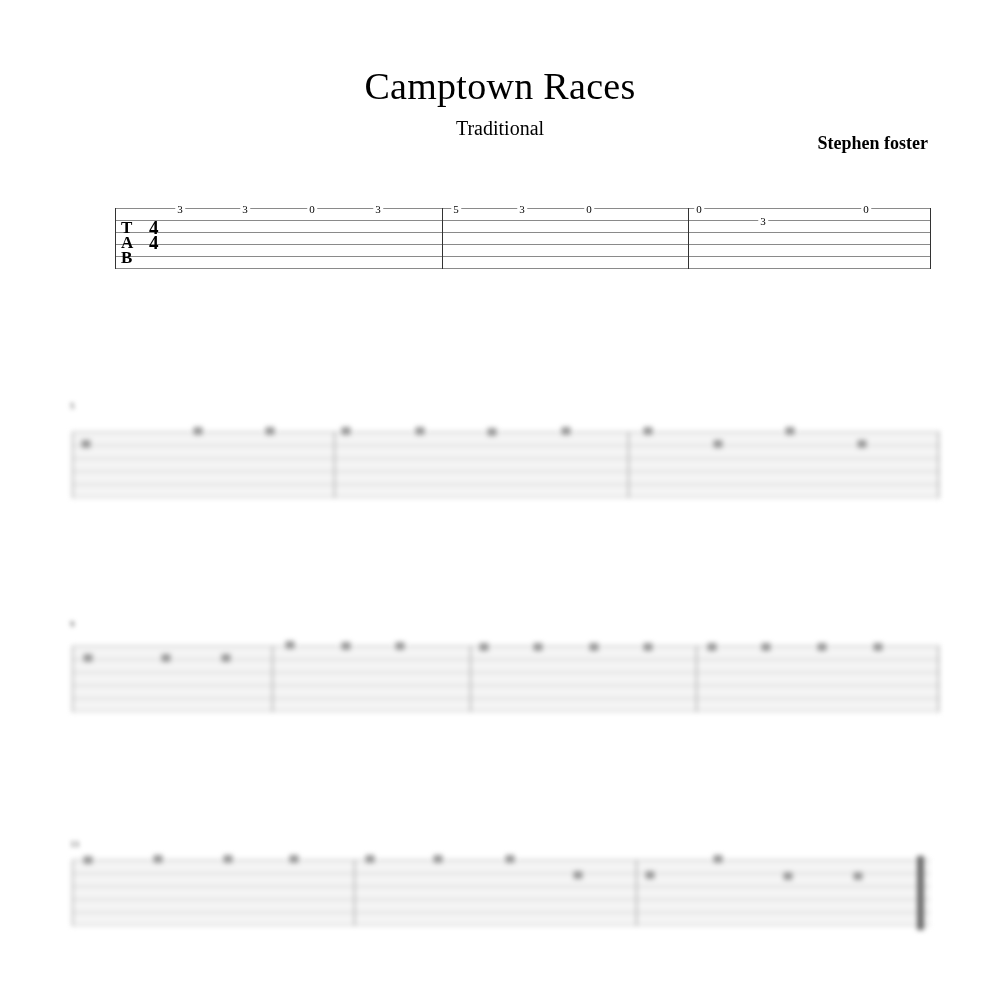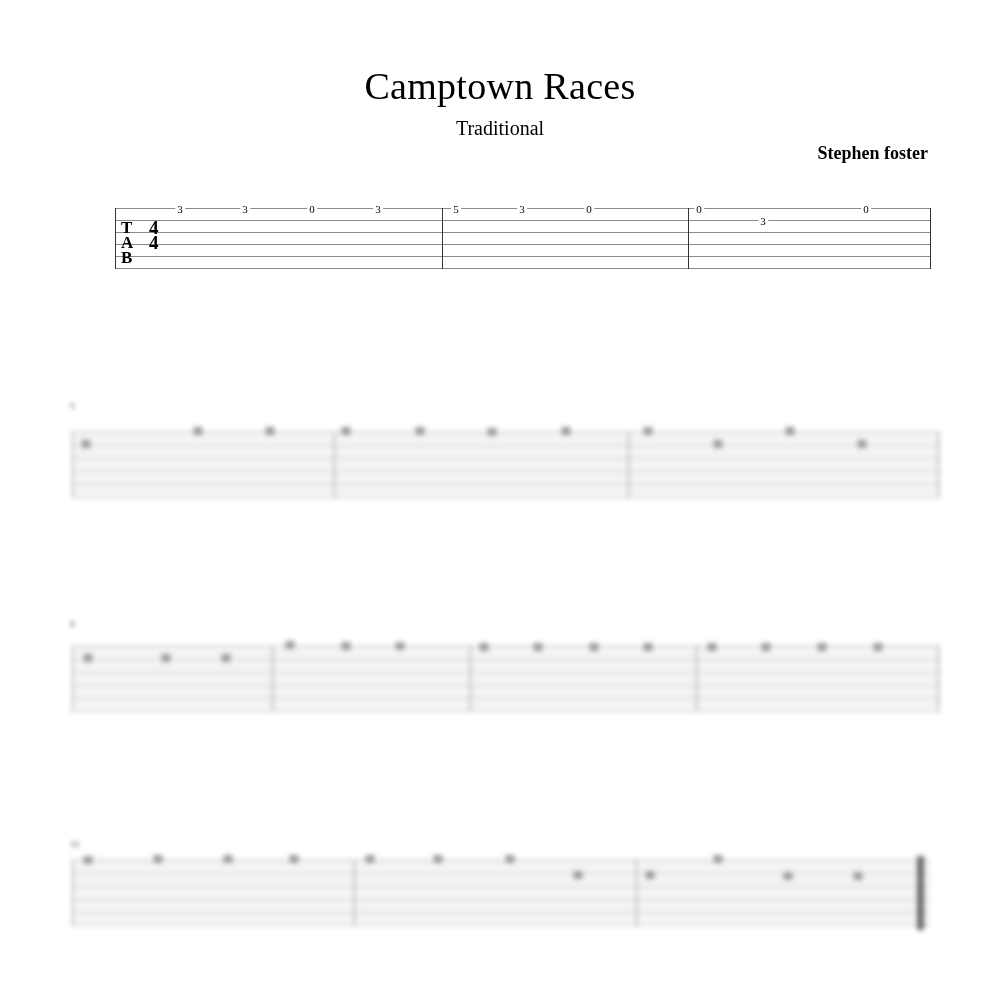--- a/index.html
+++ b/index.html
@@ -32,21 +32,21 @@
     position: absolute;
     top: 116px;
     left: 0;
     width: 1000px;
     text-align: center;
     font-size: 20px;
     line-height: 24px;
   }
   .composer {
     position: absolute;
-    top: 142px;
+    top: 132px;
     right: 72px;
     font-size: 18px;
     line-height: 22px;
     font-weight: bold;
     font-family: "Liberation Serif", serif;
   }
 
   
   .system {
     position: absolute;

